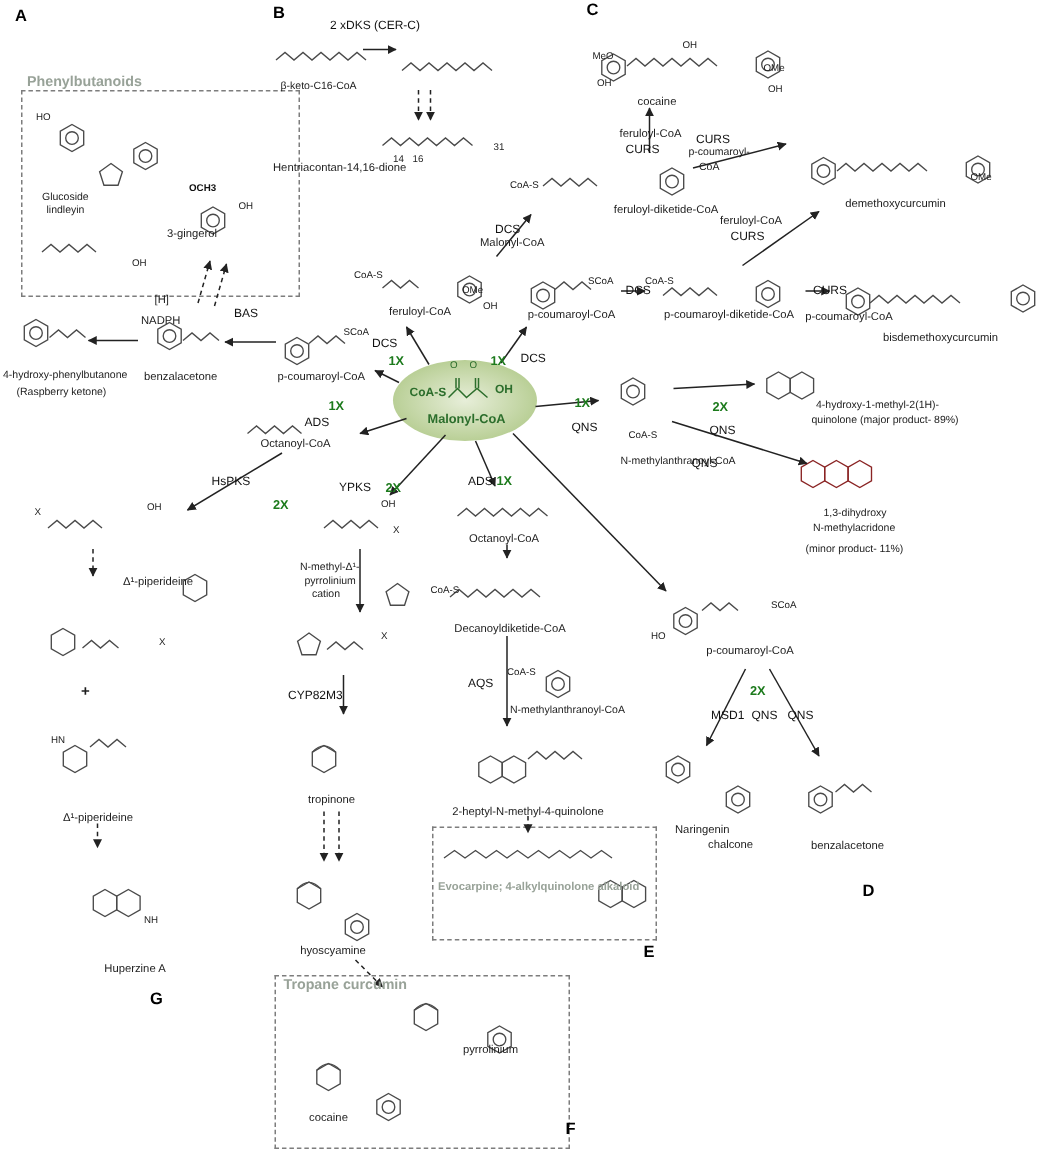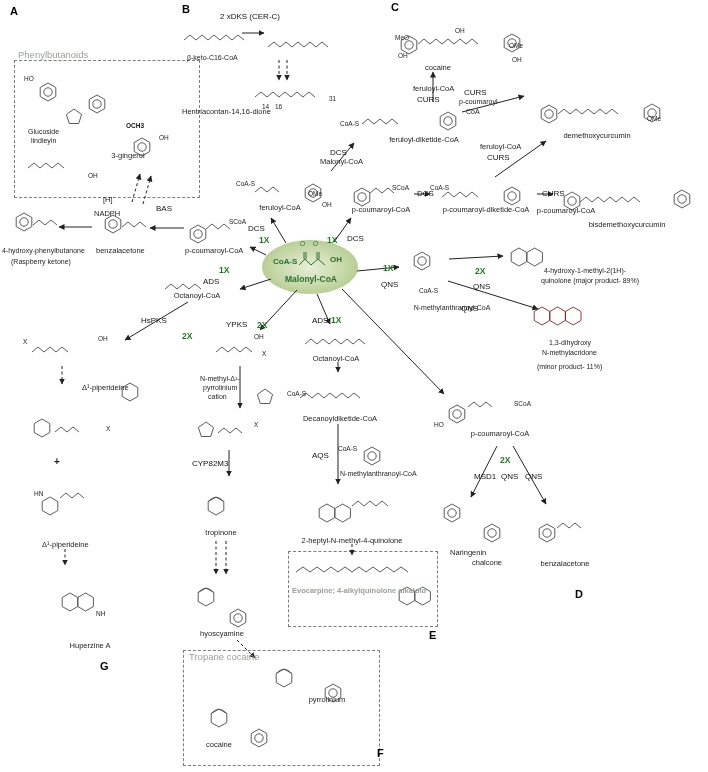--- a/index.html
+++ b/index.html
@@ -2,21 +2,21 @@
 <html><head>
 <meta charset="utf-8">
 <style>
   * { margin:0; padding:0; box-sizing:border-box; }
   html,body { background:#ffffff; font-family:"Liberation Sans", sans-serif; }
   #fig { position:relative; width:708px; height:772px; background:#fff; overflow:hidden; }
   svg.layer { position:absolute; left:0; top:0; }
   .lbl { position:absolute; color:#1c1c1c; font-size:7.5px; line-height:1.15; white-space:nowrap; }
   .c { transform:translateX(-50%); }
   .panel-letter { font-weight:bold; font-size:11px; color:#000; }
-  .sec { font-weight:normal; font-size:9.5px; color:#98a298; }
+  .sec { font-weight:bold; font-size:9.5px; color:#98a298; }
   .sec-sm { font-weight:bold; font-size:7.5px; color:#98a298; }
   .enz { font-size:8px; color:#111; }
   .mult { font-weight:bold; font-size:8.5px; color:#1c7a1c; }
   .atom { font-size:6.5px; color:#222; }
   .atom-b { font-size:6.5px; font-weight:bold; color:#111; }
   .name-sm { font-size:7px; }
   .plus { font-size:10px; font-weight:bold; }
   .hub-txt { font-weight:bold; color:#2c6e2c; font-size:8px; }
   .hub-name { font-size:8.5px; }
   .hub-atom { font-size:6.5px; color:#2c6e2c; }
@@ -206,21 +206,21 @@
 
   <div class="lbl panel-letter" style="left:10px;top:5px">A</div>
   <div class="lbl panel-letter" style="left:182px;top:3px">B</div>
   <div class="lbl panel-letter" style="left:391px;top:1px">C</div>
   <div class="lbl panel-letter" style="left:575px;top:588px">D</div>
   <div class="lbl panel-letter" style="left:429px;top:629px">E</div>
   <div class="lbl panel-letter" style="left:377px;top:747px">F</div>
   <div class="lbl panel-letter" style="left:100px;top:660px">G</div>
 
   <div class="lbl sec" style="left:18px;top:50px">Phenylbutanoids</div>
-  <div class="lbl sec" style="left:189px;top:652px">Tropane cocaine</div>
+  <div class="lbl sec" style="left:189px;top:652px">Tropane curcumin</div>
   <div class="lbl sec-sm" style="left:292px;top:587px;position:absolute">Evocarpine; 4-alkylquinolone alkaloid</div>
 
   <div class="lbl hub-txt" style="left:273px;top:257px">CoA-S</div>
   <div class="lbl hub-atom" style="left:300px;top:240px">O</div>
   <div class="lbl hub-atom" style="left:313px;top:240px">O</div>
   <div class="lbl hub-txt" style="left:330px;top:255px">OH</div>
   <div class="lbl hub-txt hub-name c" style="left:311px;top:275px">Malonyl-CoA</div>
 
   <div class="lbl name-sm" style="left:28px;top:128px">Glucoside</div>
   <div class="lbl name-sm" style="left:31px;top:137px">lindleyin</div>
@@ -251,21 +251,21 @@
   <div class="lbl atom" style="left:509px;top:42px">OMe</div>
   <div class="lbl atom" style="left:512px;top:56px">OH</div>
   <div class="lbl c" style="left:438px;top:64px">cocaine</div>
   <div class="lbl" style="left:413px;top:85px">feruloyl-CoA</div>
   <div class="lbl enz" style="left:417px;top:95px">CURS</div>
   <div class="lbl enz" style="left:464px;top:88px">CURS</div>
   <div class="lbl name-sm" style="left:459px;top:98px">p-coumaroyl-</div>
   <div class="lbl name-sm" style="left:466px;top:108px">CoA</div>
   <div class="lbl c" style="left:597px;top:132px">demethoxycurcumin</div>
   <div class="lbl atom" style="left:647px;top:115px">OMe</div>
-  <div class="lbl c" style="left:424px;top:136px">feruloyl-diketide-CoA</div>
+  <div class="lbl c" style="left:444px;top:136px">feruloyl-diketide-CoA</div>
   <div class="lbl atom" style="left:340px;top:120px">CoA-S</div>
   <div class="lbl enz" style="left:330px;top:148px">DCS</div>
   <div class="lbl" style="left:320px;top:158px">Malonyl-CoA</div>
   <div class="lbl" style="left:480px;top:143px">feruloyl-CoA</div>
   <div class="lbl enz" style="left:487px;top:153px">CURS</div>
   <div class="lbl c" style="left:280px;top:204px">feruloyl-CoA</div>
   <div class="lbl atom" style="left:236px;top:180px">CoA-S</div>
   <div class="lbl atom" style="left:308px;top:190px">OMe</div>
   <div class="lbl atom" style="left:322px;top:201px">OH</div>
   <div class="lbl c" style="left:381px;top:206px">p-coumaroyl-CoA</div>

